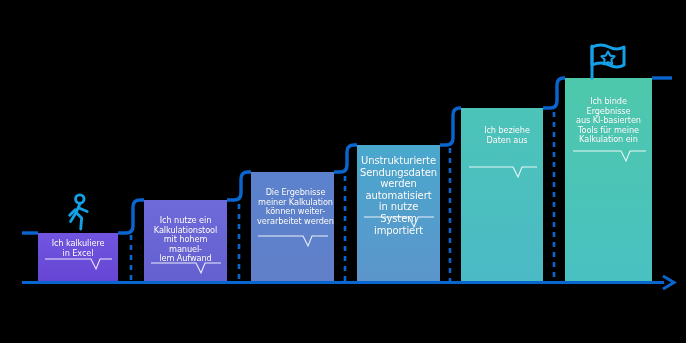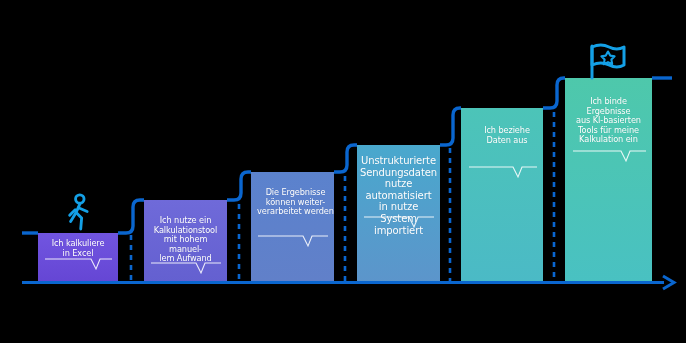--- a/index.html
+++ b/index.html
@@ -136,28 +136,29 @@
     <div>lem Aufwand</div>
   </div>
 
   <div class="bar-label" style="left:38px; width:80px; top:239px; font-size:8.2px;">
     <div>Ich kalkuliere</div>
     <div>in Excel</div>
   </div>
 
   <div class="bar-label" style="left:251px; width:89px; top:188px; font-size:8.2px;">
     <div>Die Ergebnisse</div>
+    <div>meiner Kalkulation</div>
     <div>können weiter-</div>
     <div>verarbeitet werden</div>
   </div>
 
   <div class="bar-label" style="left:357px; width:83px; top:155px; font-size:10px;">
     <div>Unstrukturierte</div>
     <div>Sendungsdaten</div>
-    <div>nutze automatisiert</div>
+    <div>werden automatisiert</div>
     <div>in nutze System</div>
     <div>importiert</div>
   </div>
 
   <div class="bar-label" style="left:461px; width:92px; top:126px; font-size:8.2px;">
     <div>Ich beziehe</div>
     <div>Daten aus</div>
   </div>
 
   <div class="bar-label" style="left:565px; width:87px; top:97px; font-size:8.2px;">

